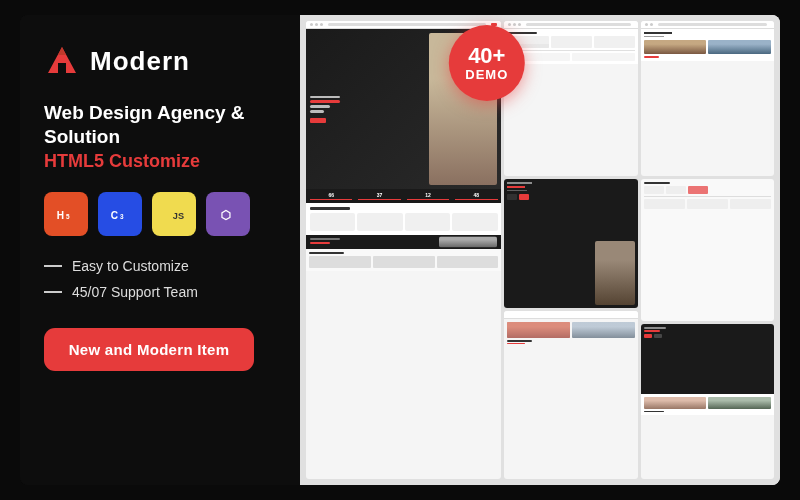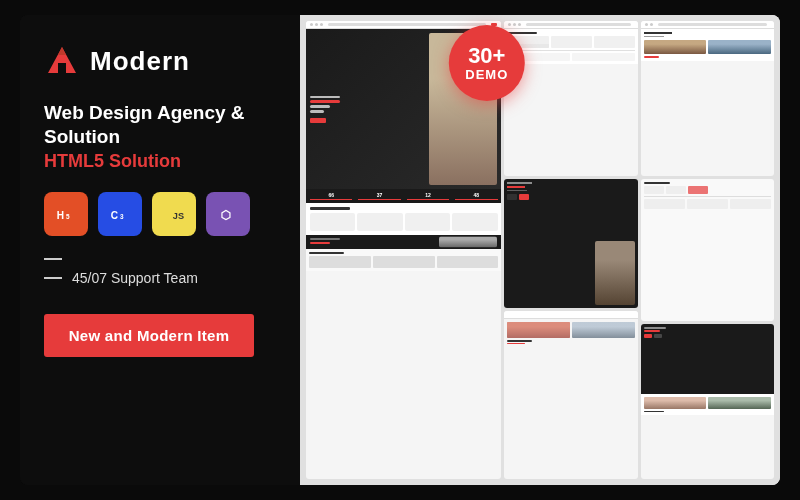--- a/index.html
+++ b/index.html
@@ -108,21 +108,21 @@
       flex-shrink: 0;
     }
 
     .cta-button {
       display: inline-block;
       background: #e63b3b;
       color: #fff;
       font-size: 15px;
       font-weight: 700;
       padding: 13px 22px;
-      border-radius: 3px;
+      border-radius: 11px;
       cursor: pointer;
       border: none;
       text-align: center;
       width: 210px;
       letter-spacing: 0.3px;
     }
 
     
     .right-panel {
       flex: 1;
@@ -257,21 +257,21 @@
     <div class="logo-row">
 
       <svg class="logo-icon" viewBox="0 0 36 36">
         <polygon points="18,4 4,30 14,30 14,20 22,20 22,30 32,30" fill="#e63b3b"></polygon>
         <polygon points="18,4 14,12 22,12" fill="#c0392b"></polygon>
       </svg>
       <span class="logo-text">Modern</span>
     </div>
 
     <div class="title-main">Web Design Agency &amp; Solution</div>
-    <div class="title-sub">HTML5 Solution</div>
+    <div class="title-sub">HTML5 Customize</div>
 
     <div class="tech-icons">
       <div class="tech-icon html">
         <svg viewBox="0 0 24 24" width="22" height="22" fill="white">
             <text x="2" y="17" font-size="11" font-weight="900">H</text>
             <text x="12" y="17" font-size="7" font-weight="900">5</text>
           </svg>
       </div>
       <div class="tech-icon css">
         <svg viewBox="0 0 24 24" width="22" height="22" fill="white">
@@ -287,35 +287,36 @@
       <div class="tech-icon bs">
         <svg viewBox="0 0 24 24" width="22" height="22" fill="white">
             <text x="4" y="17" font-size="13" font-weight="900">⬡</text>
           </svg>
       </div>
     </div>
 
     <div class="features">
       <div class="feature-item">
         <div class="feature-dash"></div>
+        <span>Easy to Customize</span>
       </div>
       <div class="feature-item">
         <div class="feature-dash"></div>
         <span>45/07 Support Team</span>
       </div>
     </div>
 
     <button class="cta-button">New and Modern Item</button>
 
   </div>
 
   <div class="right-panel">
 
     <div class="demo-badge">
-      <span class="num">30+</span>
+      <span class="num">40+</span>
       <span class="label">DEMO</span>
     </div>
 
     <div class="collage">
 
       <div class="col" style="flex:2.2;">
         <div class="screen-block main-screenshot">
           <div class="nav-bar">
             <div class="nav-dot"></div>
               <div class="nav-dot"></div>

